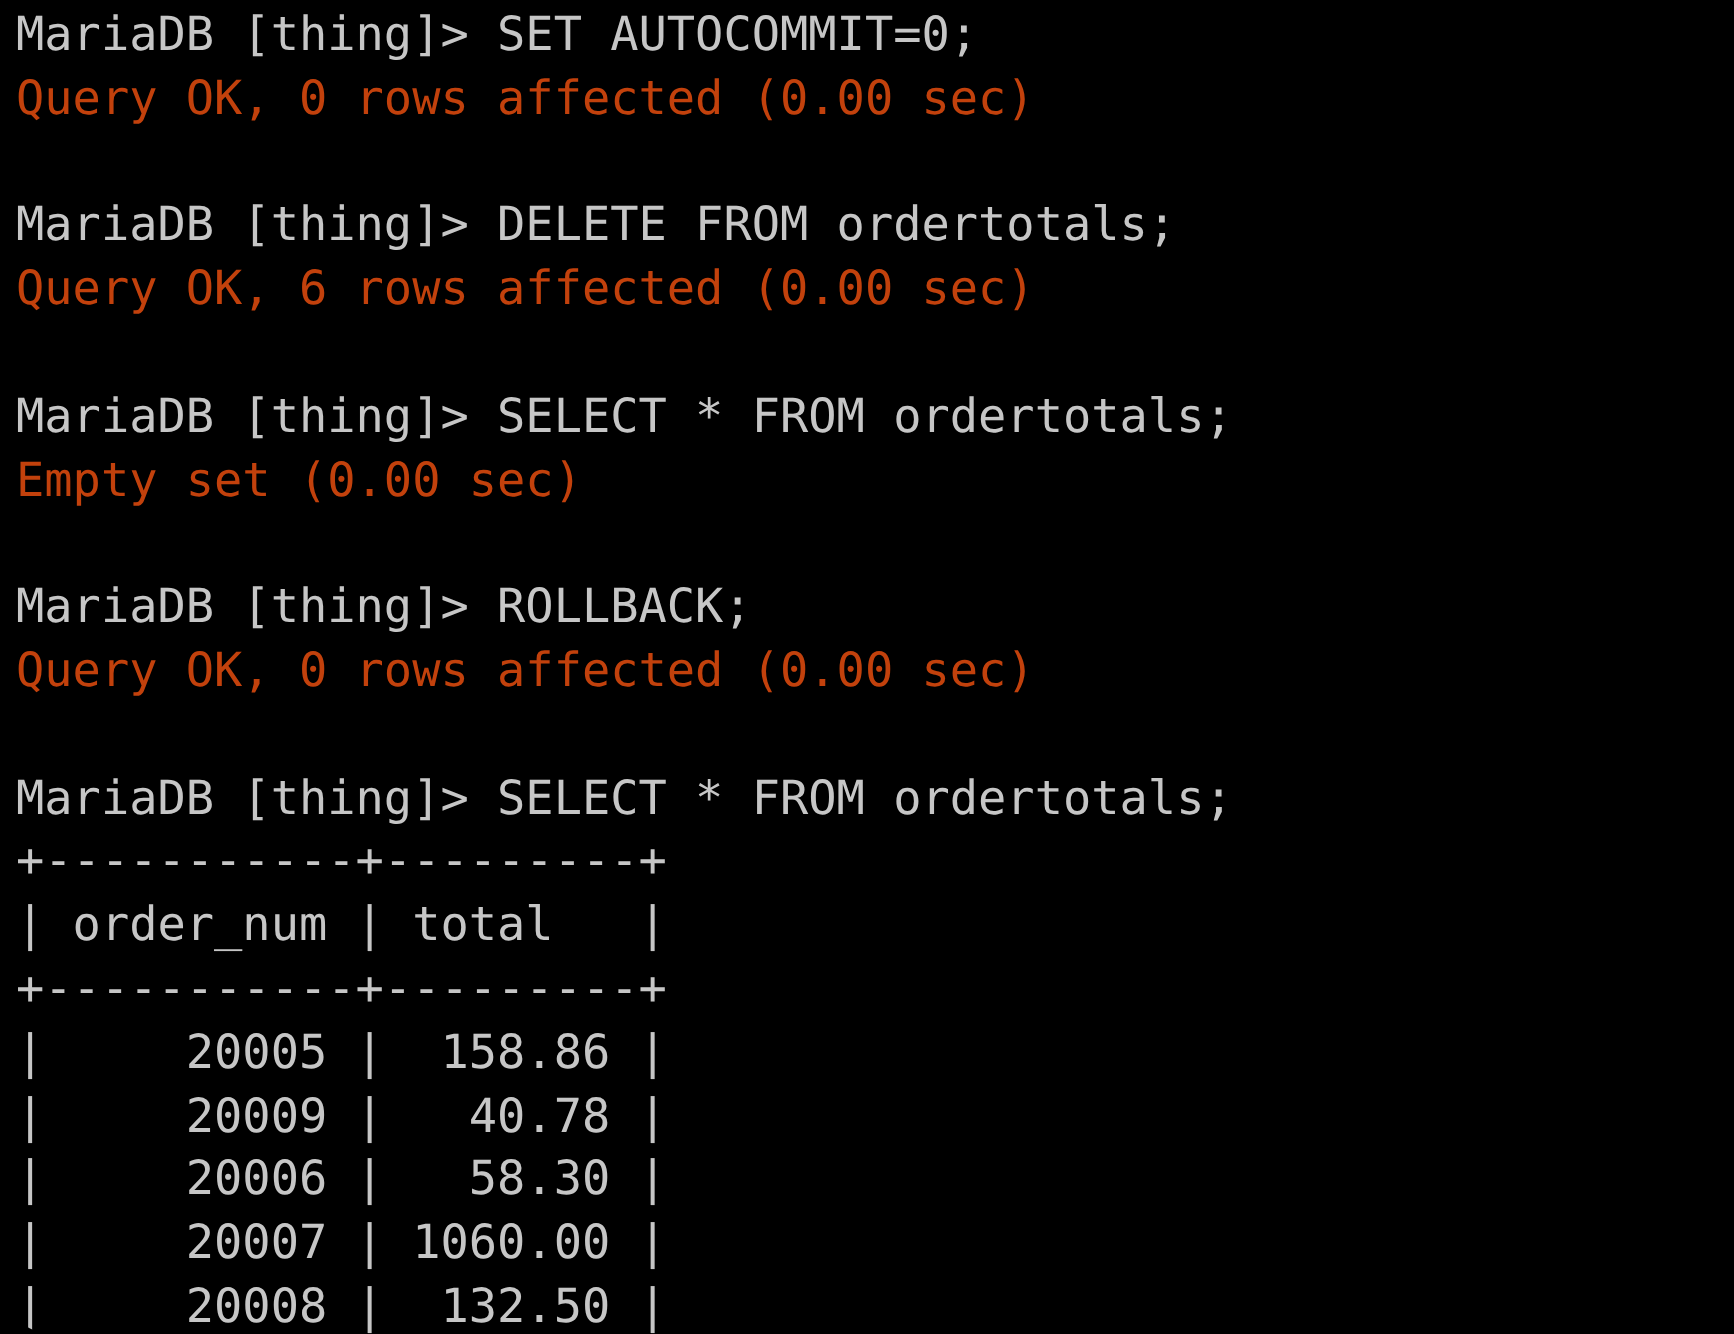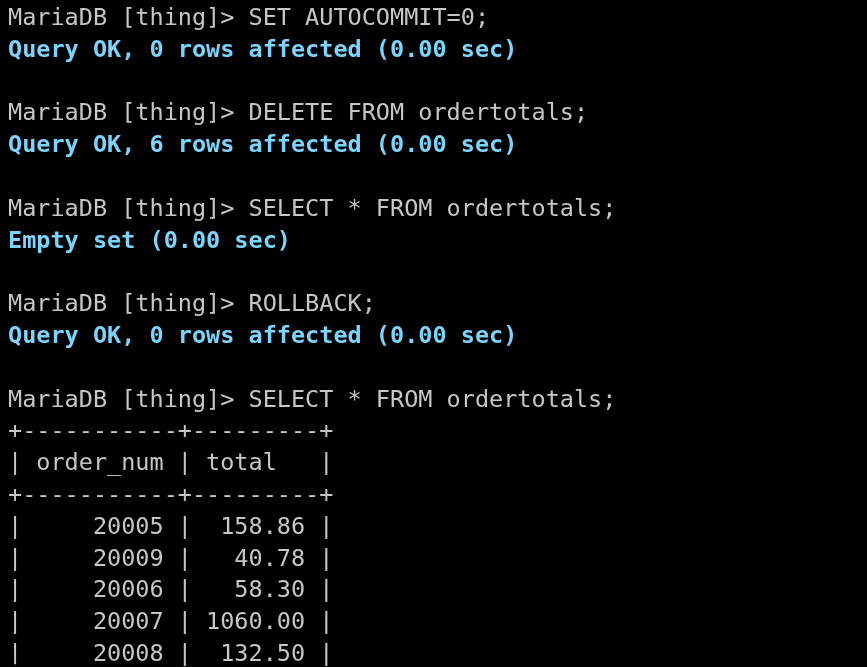--- a/index.html
+++ b/index.html
@@ -39,22 +39,22 @@
     white-space: pre;
     display: block;
   }
   
   .line.prompt {
     color: #c6c6c6;
     font-weight: normal;
   }
   
   .line.result {
-    color: #7dd3fc;
-    font-weight: bold;
+    color: #c2410c;
+    font-weight: normal;
   }
   
   .line.table {
     color: #c6c6c6;
     font-weight: normal;
   }
   .line.blank {
     color: transparent;
   }
 </style>

